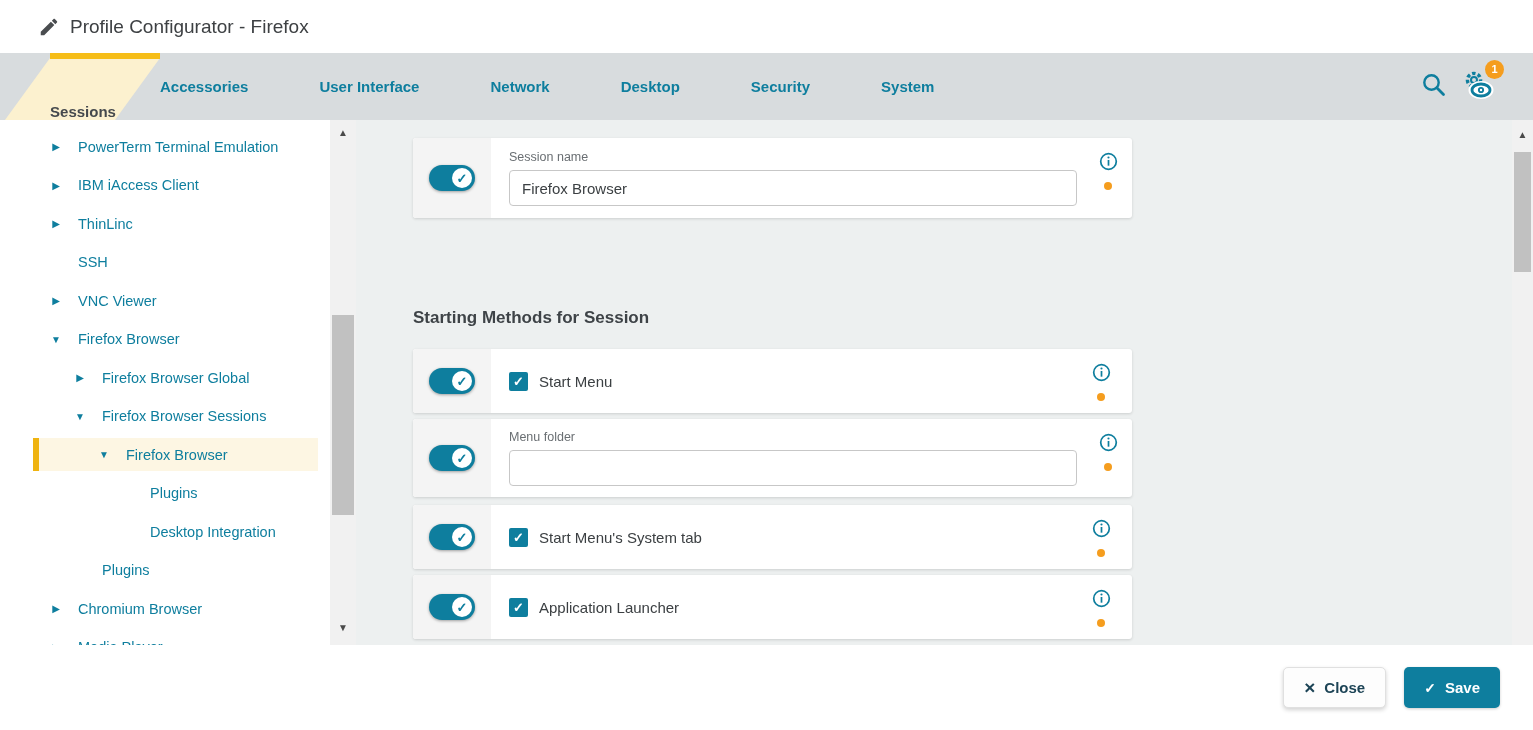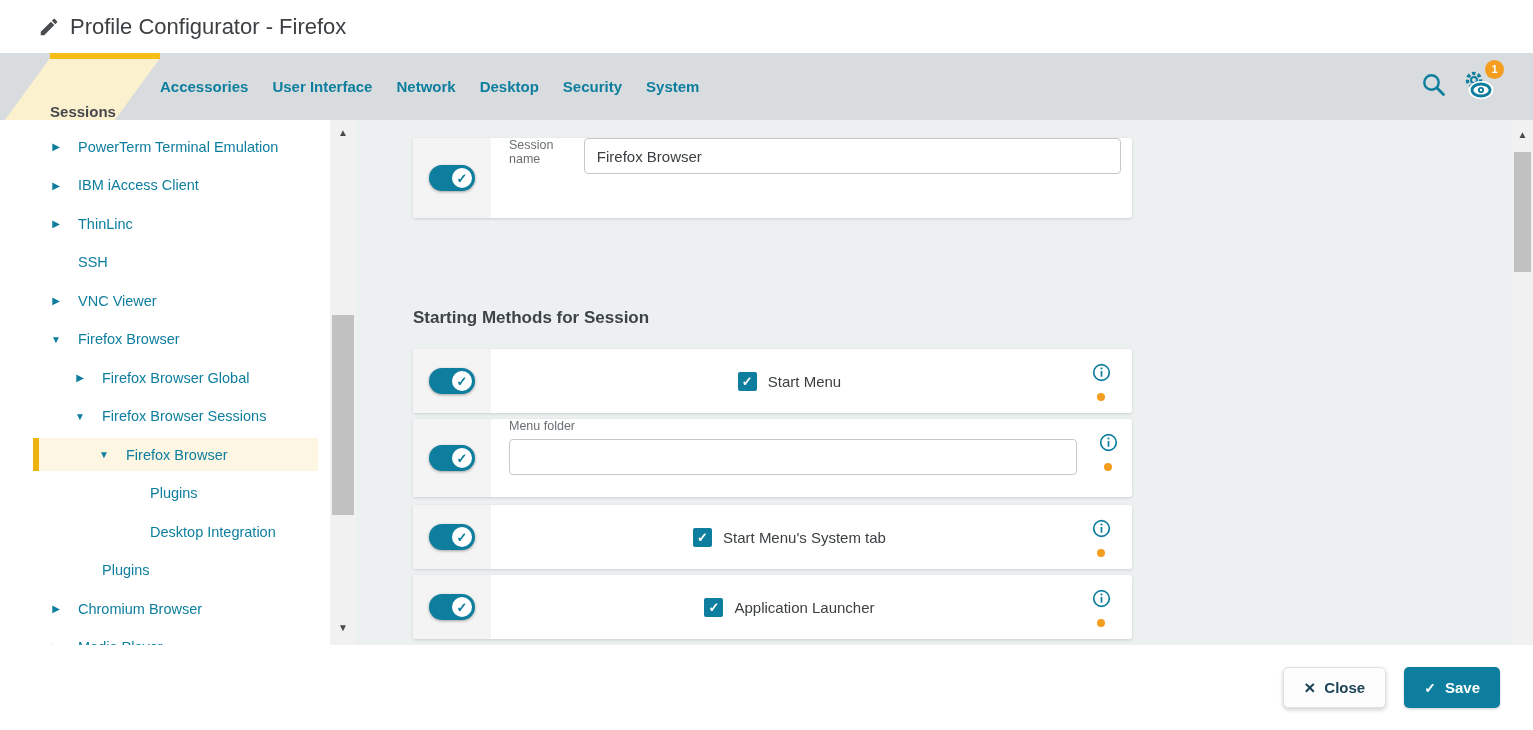--- a/index.html
+++ b/index.html
@@ -6,32 +6,32 @@
   html,body { width:1533px; height:730px; overflow:hidden; background:#fff;
               font-family:"Liberation Sans", sans-serif; }
   :root{
     --accent:#0e7e9e; --accent-dark:#1d4456; --orange:#f59d1e; --gold:#f6bd17;
     --pale:#fcf1cf; --tabbar:#d8dcde; --mainbg:#edf0f0; --selbg:#fdf6e3; --selbar:#efb310;
   }
   
   .app-header{ position:absolute; left:0; top:0; width:1533px; height:53px; background:#fff;
                display:flex; align-items:center; }
   .pencil{ margin-left:38px; width:22px; height:22px; }
-  .app-title{ margin-left:10px; font-size:22px; color:#3d4043; }
+  .app-title{ margin-left:10px; font-size:19px; color:#3d4043; }
   
   .tabbar{ position:absolute; left:0; top:53px; width:1533px; height:67px; background:var(--tabbar); }
   .tab-active{ position:absolute; left:28px; top:0; width:110px; height:67px;
                display:flex; align-items:flex-end; justify-content:center; cursor:pointer; }
   .tab-active::before{ content:""; position:absolute; left:22px; top:5px; width:110px; height:62px;
                background:var(--pale); transform:skewX(-36deg); transform-origin:top; }
   .tab-active::after{ content:""; position:absolute; left:22px; top:0; width:110px; height:5.5px;
                background:var(--gold); }
   .tab-active .tab-label{ position:relative; z-index:2; color:#45494d; font-size:15px; font-weight:600; }
   .tabs-rest{ position:absolute; left:0; top:0; height:67px; display:flex; align-items:center;
-              gap:24px; padding-left:160px; }
+              gap:71px; padding-left:160px; }
   .tab{ color:var(--accent); font-size:15px; font-weight:600; cursor:pointer; white-space:nowrap; }
   .tab-icons{ position:absolute; right:38px; top:0; height:67px; display:flex; align-items:center; gap:16px; }
   .icon-btn{ position:relative; cursor:pointer; }
   .badge{ position:absolute; right:-9px; top:-10px; width:19px; height:19px; border-radius:50%;
           background:var(--orange); color:#fff; font-size:11px; font-weight:bold;
           display:flex; align-items:center; justify-content:center; }
   
   .content{ position:absolute; left:0; top:120px; width:1533px; height:525px; background:var(--mainbg); }
   .tree-panel{ position:absolute; left:0; top:0; width:330px; height:525px; background:#fff; overflow:hidden; }
   .tree{ padding-top:10px; }
@@ -54,21 +54,21 @@
   .main-scroll .thumb{ top:32px; height:120px; }
   
   .cards{ position:absolute; left:413px; top:18px; width:719px; }
   .card{ background:#fff; border-radius:3px; box-shadow:0 1px 3px rgba(0,0,0,.14); display:flex; overflow:hidden; }
   .toggle-col{ width:78px; background:#f4f4f4; display:flex; align-items:center; justify-content:center; flex:none; }
   .toggle{ width:46px; height:26px; border-radius:13px; background:var(--accent); position:relative;
            box-shadow:0 1px 3px rgba(0,0,0,.35); cursor:pointer; }
   .knob{ position:absolute; right:3px; top:3px; width:20px; height:20px; border-radius:50%; background:#fff;
          display:flex; align-items:center; justify-content:center; }
   .knob .tick{ color:var(--accent); font-size:13px; font-weight:bold; }
-  .row-content{ flex:1; padding:0 0 0 18px; display:flex; flex-direction:row; justify-content:center; }
+  .row-content{ flex:1; padding:0 0 0 18px; display:flex; flex-direction:column; justify-content:center; }
   .icon-col{ width:62px; flex:none; display:flex; flex-direction:column; align-items:center; padding-top:14px; }
   .info-icon{ color:var(--accent); cursor:pointer; }
   .orange-dot{ width:8px; height:8px; border-radius:50%; background:var(--orange); margin-top:11px; }
   .field-label{ font-size:12.5px; color:#6a6f73; margin-bottom:6px; }
   .text-input{ width:568px; height:36px; border:1px solid #c7c7c7; border-radius:4px; padding:0 12px;
                font-size:15px; color:#3c4043; font-family:"Liberation Sans", sans-serif; outline:none; background:#fff; }
   .cb-wrap{ display:flex; align-items:center; }
   .checkbox{ width:19px; height:19px; background:var(--accent); border-radius:2px; display:flex;
              align-items:center; justify-content:center; cursor:pointer; flex:none; }
   .checkbox .tick2{ color:#fff; font-size:13px; font-weight:bold; }

